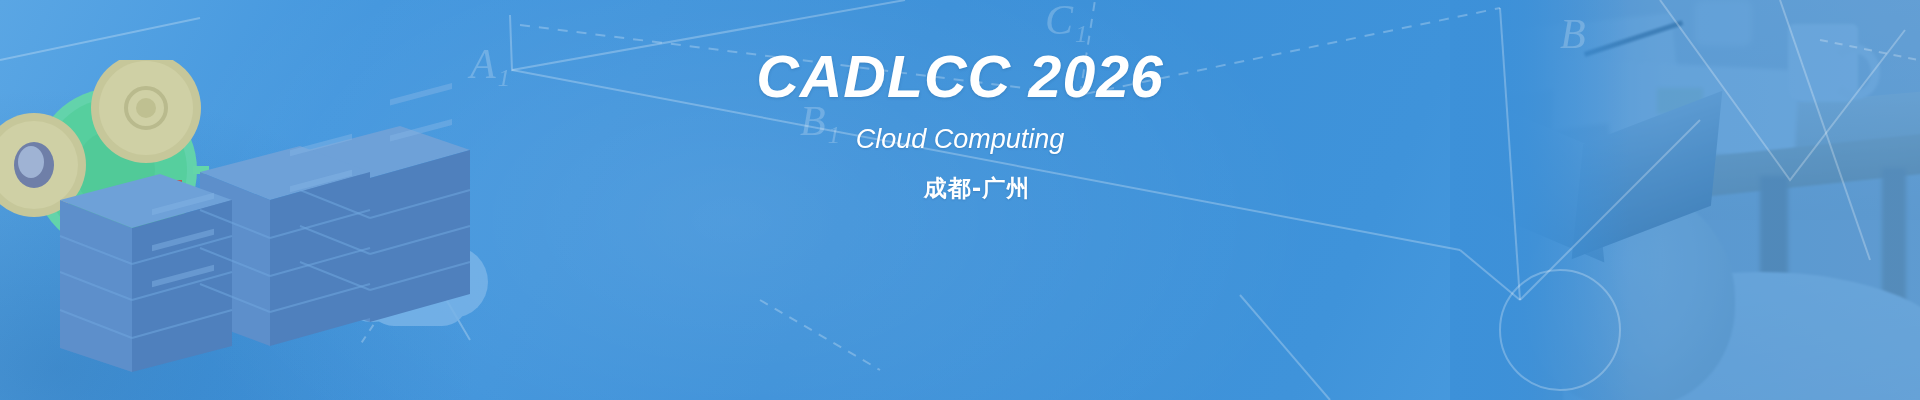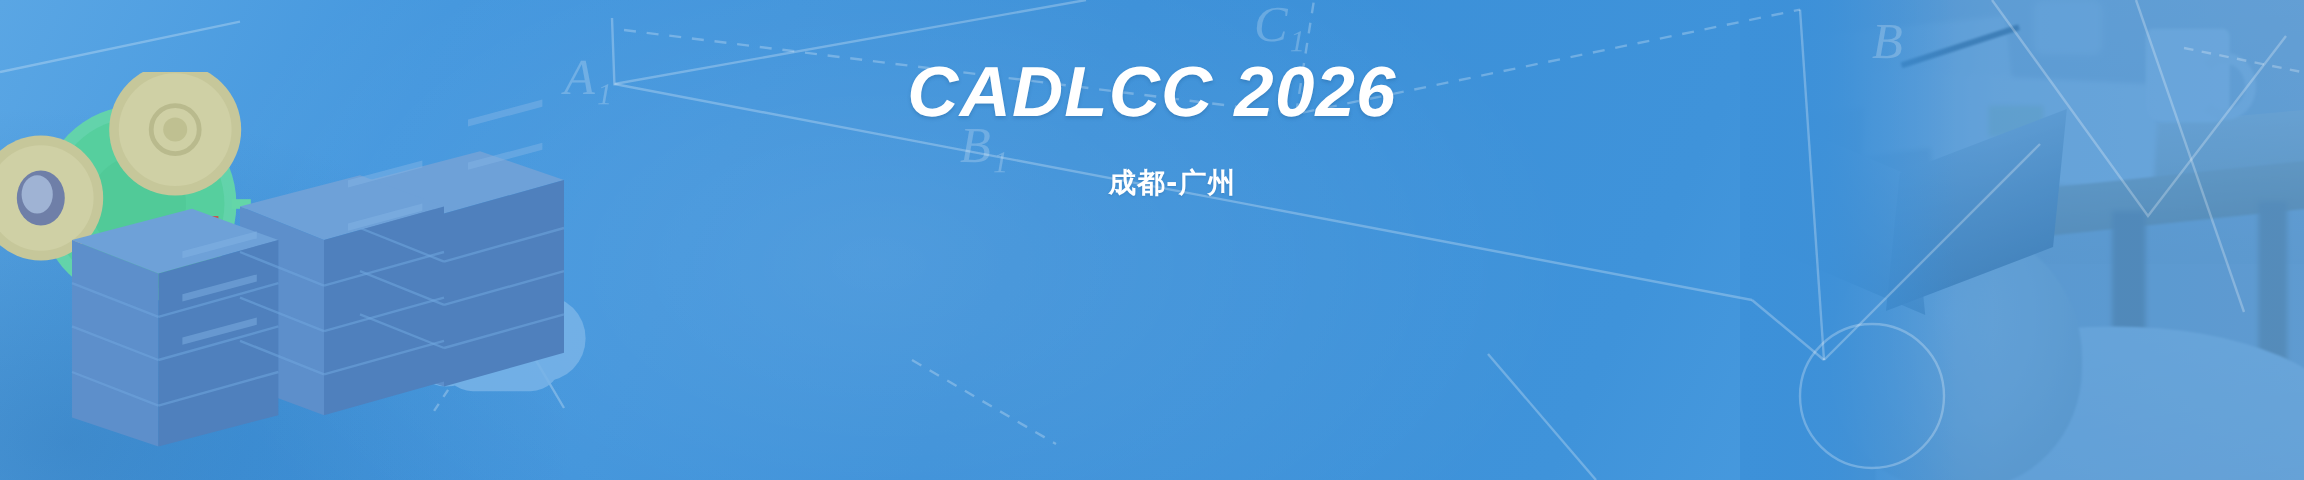--- a/index.html
+++ b/index.html
@@ -331,17 +331,18 @@
         <rect x="290" y="204" width="62" height="6" transform="skewY(-15)"></rect>
         <rect x="390" y="144" width="62" height="6" transform="skewY(-15)"></rect>
         <rect x="390" y="180" width="62" height="6" transform="skewY(-15)"></rect>
       </g>
     </g>
   </svg>
 
   <div class="content">
     <div class="acronym">CADLCC 2026</div>
     <div class="subtitle-en">
+      <div>Cloud Computing</div>
     </div>
     <div class="location">成都-广州</div>
   </div>
 
 </div>
 
 </body></html>

